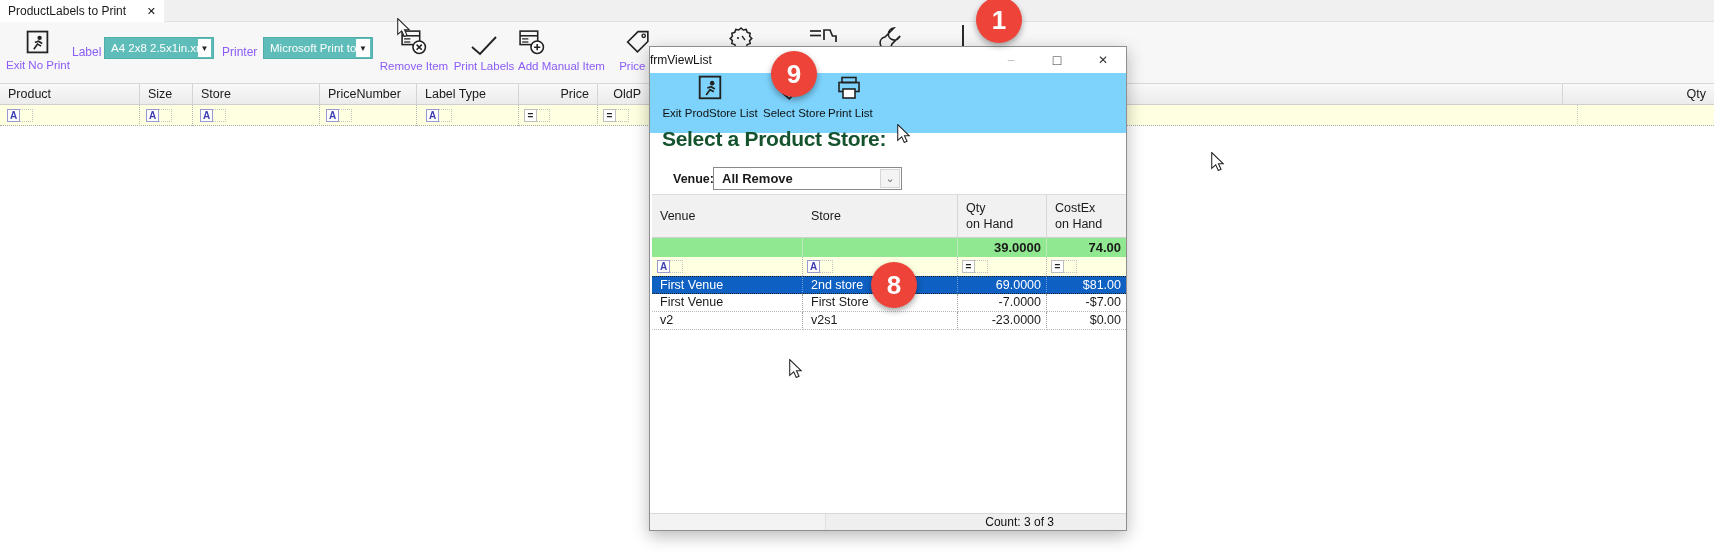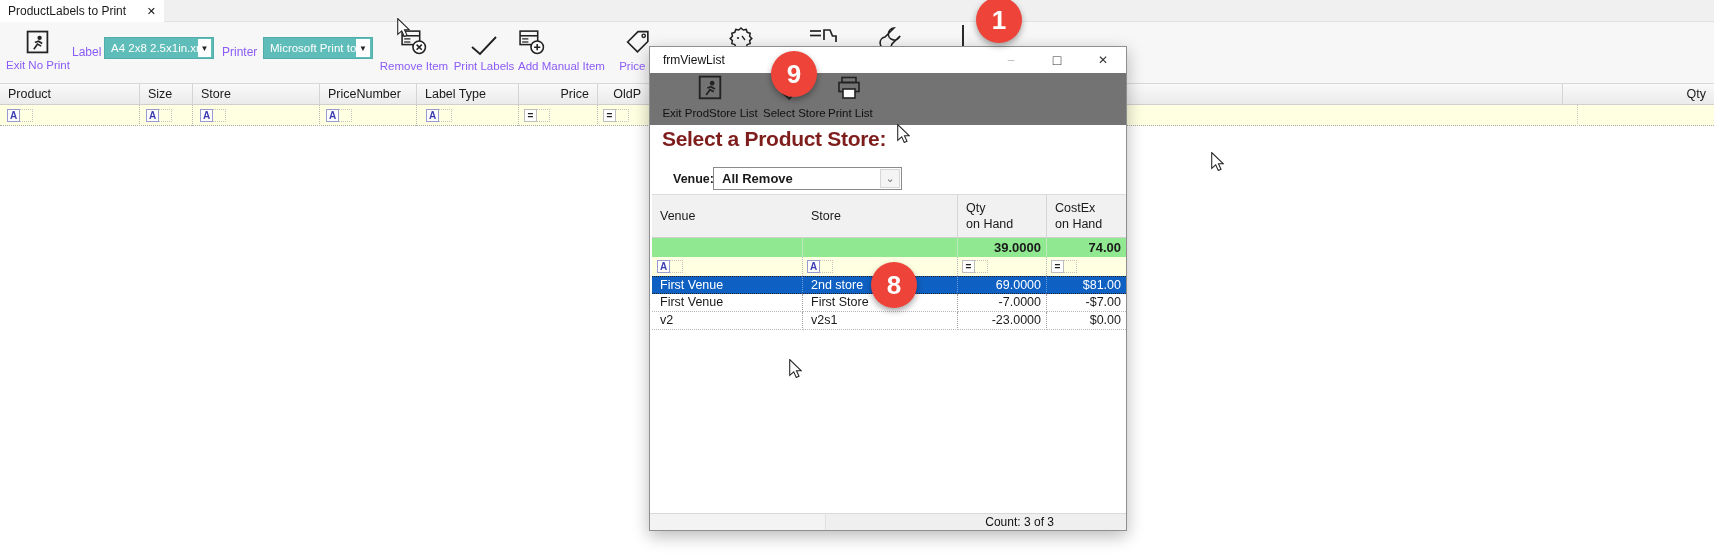--- a/index.html
+++ b/index.html
@@ -28,27 +28,27 @@
   .filter-row { left:0; top:105px; width:1714px; height:21px; background:#ffffe1; border-bottom:1px dotted #a8a8a8; }
   .fcell { position:absolute; top:0; height:21px; border-right:1px dotted #b5b5b5; display:flex; align-items:center; }
   .fa-ic { display:inline-block; width:13px; height:13px; border:1px solid #9a9ad2; background:#fff; color:#3d3db2; font-size:10px; font-weight:bold; line-height:12px; text-align:center; }
   .slot { display:inline-block; width:13px; height:13px; border:1px dotted #c2c2c2; border-left:none; }
   .eq-ic { display:inline-block; width:13px; height:13px; border:1px solid #bdbdbd; background:#fff; color:#222; font-size:10px; font-weight:bold; line-height:12px; text-align:center; }
   .main-empty { left:0; top:127px; width:1714px; height:427px; background:#fff; }
 
   
   .dialog { left:649px; top:46px; width:478px; height:485px; background:#fff; border:1px solid #8f8f8f; box-shadow:0 5px 16px rgba(0,0,0,.28); z-index:20; }
   .dlg-titlebar { left:0; top:0; width:476px; height:26px; background:#fff; display:flex; align-items:center; }
-  .dlg-title { font-size:12px; padding-left:13px; color:#111; }
+  .dlg-title { font-size:12px; color:#111; }
   .dlg-ctrls { margin-left:auto; display:flex; }
   .dlg-ctrl { width:46px; height:26px; display:flex; align-items:center; justify-content:center; font-size:12px; color:#333; }
-  .dlg-toolbar { left:0; top:26px; width:476px; height:52px; background:#737373; }
+  .dlg-toolbar { left:0; top:26px; width:476px; height:60px; background:#7dd3fc; }
   .dlg-tool { position:absolute; top:2px; text-align:center; }
   .dlg-tool .lbl { font-size:11.5px; color:#111; white-space:nowrap; margin-top:2px; }
-  .dlg-heading { left:12px; top:80px; font-size:21px; font-weight:800; color:#7f1d1d; letter-spacing:-0.3px; }
+  .dlg-heading { left:12px; top:80px; font-size:21px; font-weight:800; color:#14532d; letter-spacing:-0.3px; }
   .venue-lbl { left:23px; top:125px; font-size:12.5px; font-weight:bold; }
   .venue-combo { left:63px; top:120px; width:189px; height:23px; border:1px solid #8a8a8a; background:#fff; display:flex; align-items:center; }
   .venue-combo .vv { font-size:13px; font-weight:bold; padding-left:8px; flex:1; }
   .venue-combo .chev { width:20px; height:19px; margin-right:1px; background:#f4f4f4; border:1px solid #d6d6d6; color:#777; font-size:11px; display:flex; align-items:center; justify-content:center; }
 
   .grid { left:2px; top:147px; width:474px; }
   .g-hdr { position:absolute; top:0; height:44px; background:#f1f1f1; border-right:1px solid #d6d6d6; border-bottom:1px solid #cfcfcf; border-top:1px solid #dcdcdc; font-size:12.5px; color:#1a1a1a; padding-left:8px; }
   .g-hdr.one { display:flex; align-items:center; }
   .g-hdr.two { padding-top:5px; line-height:16px; }
   .g-total { position:absolute; top:44px; height:19px; background:#90e890; border-right:1px solid #bfe8bf; font-size:13px; font-weight:bold; text-align:right; padding:2px 5px 0 0; }

